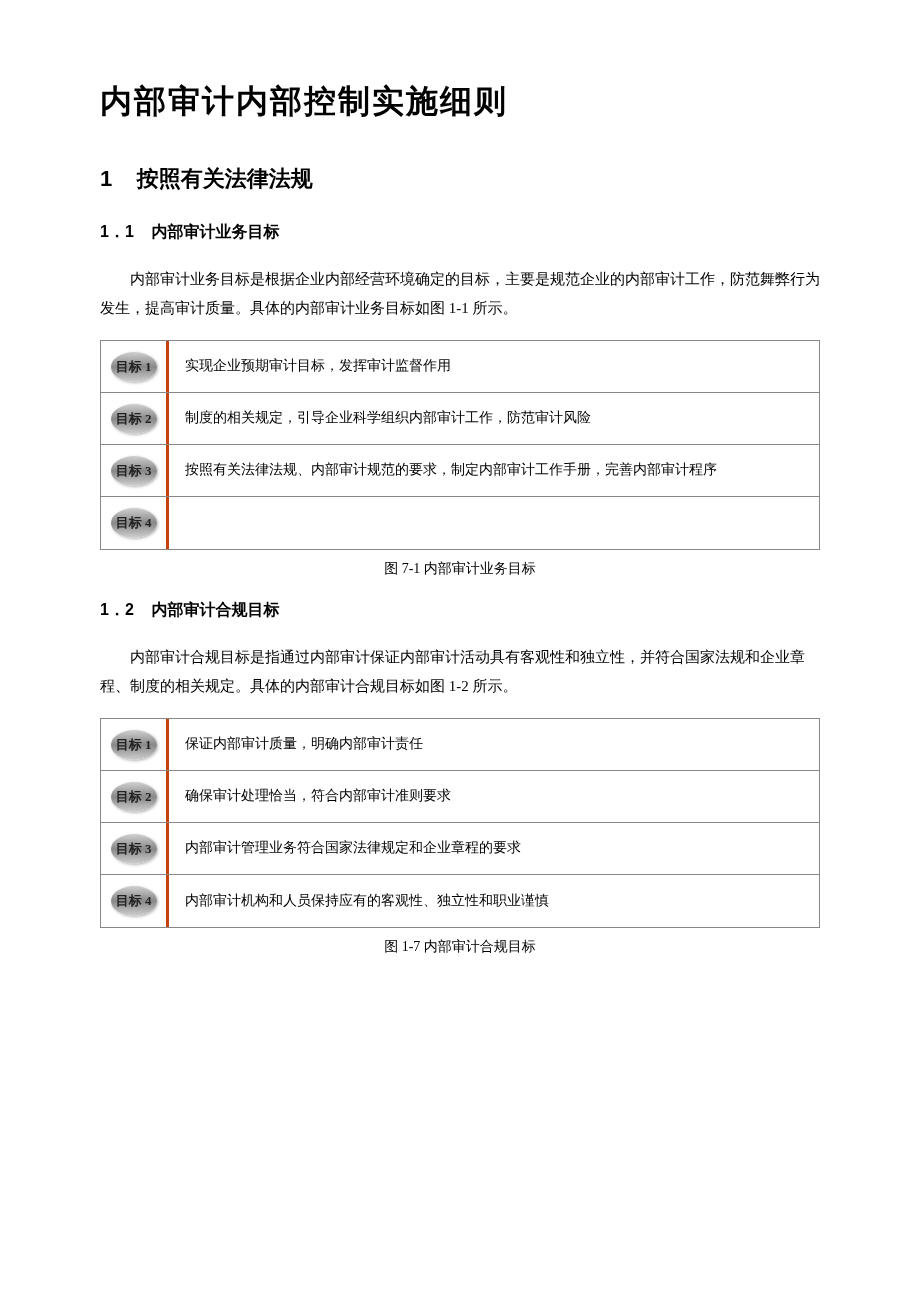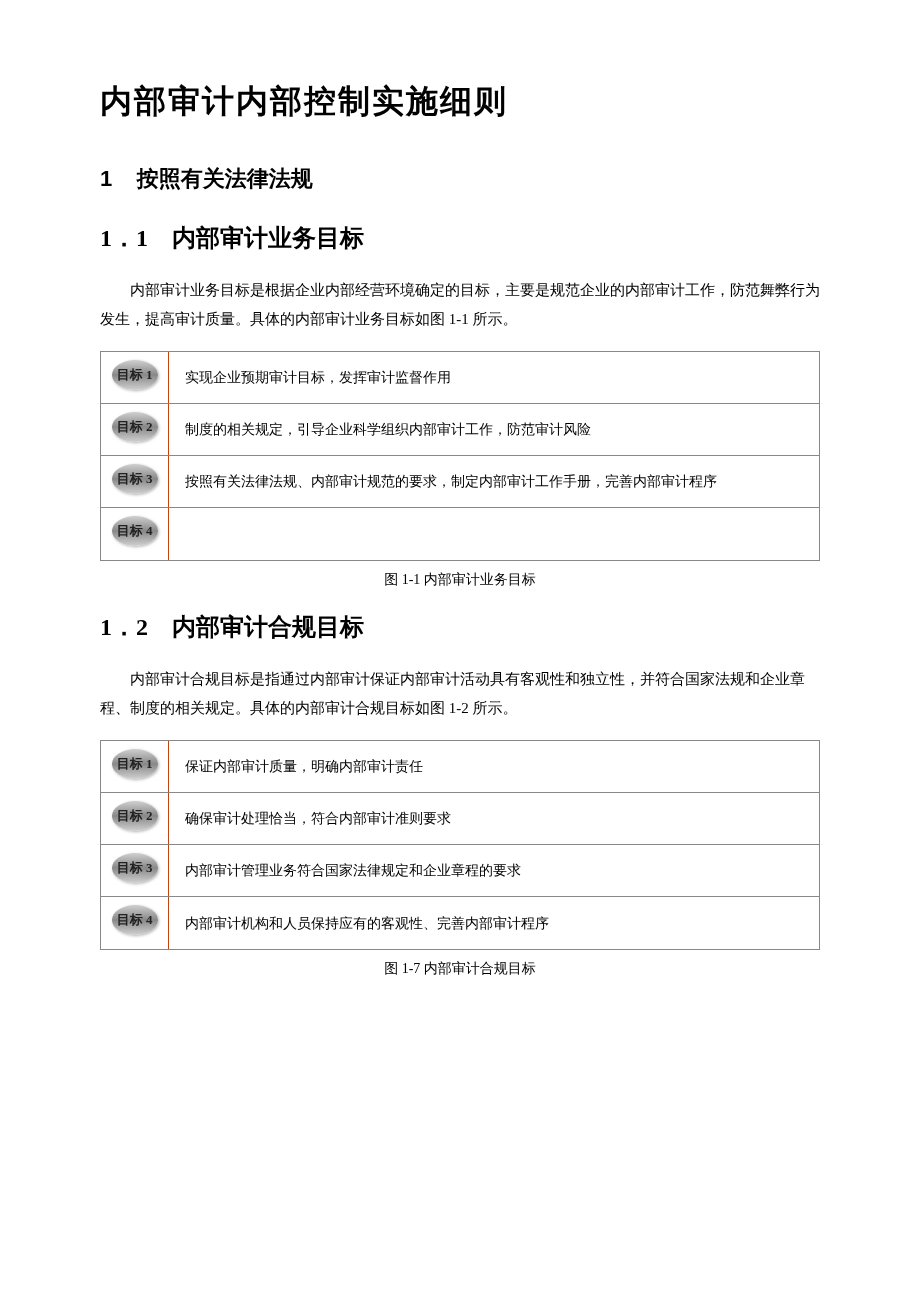--- a/index.html
+++ b/index.html
@@ -28,23 +28,23 @@
 
     .section-title {
       font-size: 22px;
       font-weight: bold;
       font-family: "SimHei", "黑体", sans-serif;
       margin-bottom: 28px;
       margin-top: 10px;
     }
 
     .subsection-title {
-      font-size: 24px;
-      font-weight: bold;
-      font-family: Liberation Serif, serif;
+      font-size: 16px;
+      font-weight: bold;
+      font-family: Liberation Sans, sans-serif;
       margin-bottom: 22px;
     }
 
     .paragraph {
       font-size: 15px;
       line-height: 1.9;
       text-indent: 2em;
       margin-bottom: 18px;
       font-family: "SimSun", "宋体", serif;
     }
@@ -63,24 +63,24 @@
     }
 
     .goal-row:last-child {
       border-bottom: none;
     }
 
     .goal-badge {
       width: 68px;
       min-width: 68px;
       display: flex;
-      align-items: flex-start;
+      align-items: center;
       justify-content: center;
       padding: 8px 4px;
-      border-right: 1px solid #c2410c;
+      border-right: 3px solid #c2410c;
       align-self: stretch;
     }
 
     .badge-oval {
       background: linear-gradient(180deg, #d0d0d0 0%, #888 50%, #d0d0d0 100%);
       border-radius: 50%;
       width: 46px;
       height: 30px;
       display: flex;
       align-items: center;
@@ -89,21 +89,21 @@
       font-weight: bold;
       color: #222;
       font-family: "SimSun", "宋体", serif;
       box-shadow: 1px 1px 3px rgba(0,0,0,0.3);
     }
 
     .goal-text {
       flex: 1;
       padding: 10px 16px;
       font-size: 14px;
-      font-family: Liberation Sans, sans-serif;
+      font-family: Liberation Mono, monospace;
       line-height: 1.6;
     }
 
     .figure-caption {
       text-align: center;
       font-size: 14px;
       margin: 10px 0 22px 0;
       font-family: "SimSun", "宋体", serif;
     }
   </style>
@@ -153,21 +153,21 @@
       </div>
       <div class="goal-row">
         <div class="goal-badge">
           <div class="badge-oval">
             <span>目标 4</span>
           </div>
         </div>
       </div>
     </div>
 
-    <div class="figure-caption">图 1-1   内部审计业务目标</div>
+    <div class="figure-caption">图 7-1   内部审计业务目标</div>
   </div>
 
   <div>
     <h3 class="subsection-title">
       <span>1．2</span>&nbsp;&nbsp;&nbsp;
       <span>内部审计合规目标</span>
     </h3>
 
     <p class="paragraph">内部审计合规目标是指通过内部审计保证内部审计活动具有客观性和独立性，并符合国家法规和企业章程、制度的相关规定。具体的内部审计合规目标如图 1-2 所示。</p>
 
@@ -195,20 +195,20 @@
           </div>
         </div>
         <div class="goal-text">内部审计管理业务符合国家法律规定和企业章程的要求</div>
       </div>
       <div class="goal-row">
         <div class="goal-badge">
           <div class="badge-oval">
             <span>目标 4</span>
           </div>
         </div>
-        <div class="goal-text">内部审计机构和人员保持应有的客观性、完善内部审计程序</div>
+        <div class="goal-text">内部审计机构和人员保持应有的客观性、独立性和职业谨慎</div>
       </div>
     </div>
 
     <div class="figure-caption">图 1-7   内部审计合规目标</div>
   </div>
 
 </div>
 
 </body></html>

